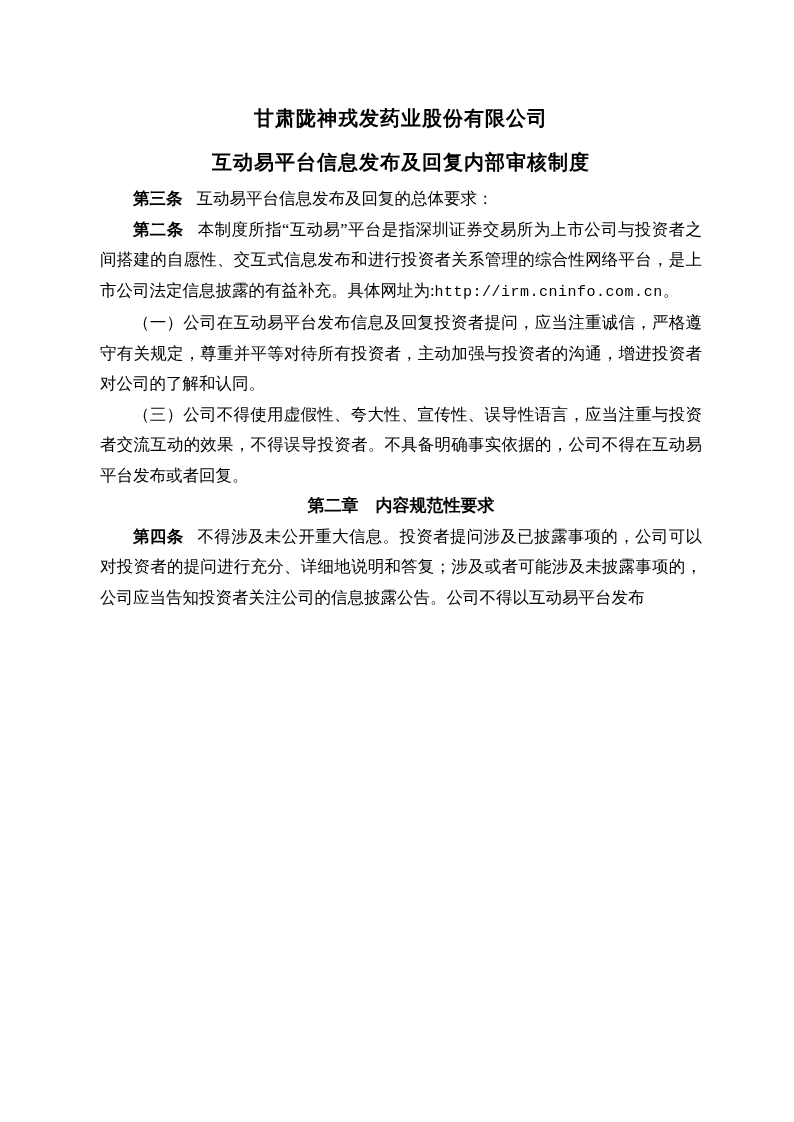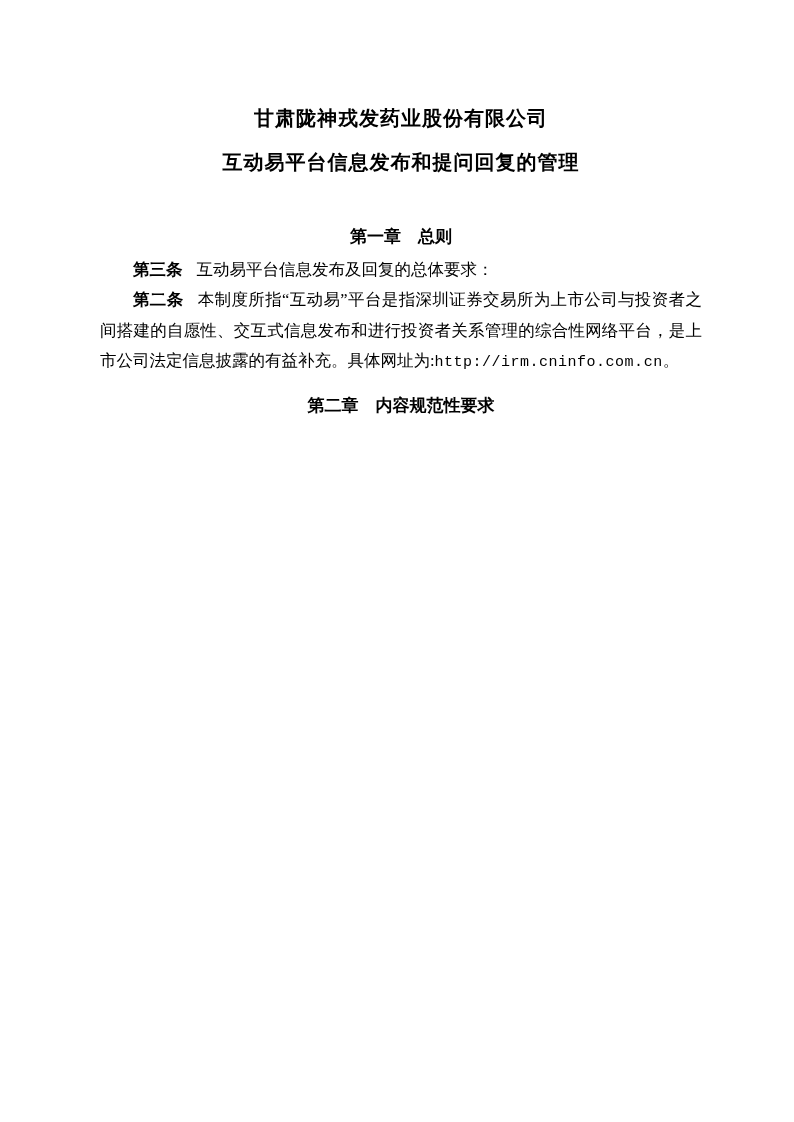--- a/index.html
+++ b/index.html
@@ -32,21 +32,20 @@
     font-weight: bold;
     font-size: 17px;
     line-height: 30.5px;
     text-align: center;
   }
   .chapter-heading.first {
     margin-top: 38px;
     margin-bottom: 2px;
   }
   .chapter-heading.second {
-    margin-top: 12px;
   }
   p.body-par {
     margin: 0;
     font-size: 16.5px;
     line-height: 30.5px;
     text-align: justify;
     text-indent: 2em;
     word-break: break-word;
   }
   .article-label {
@@ -58,26 +57,28 @@
     font-size: 15px;
     letter-spacing: 0.5px;
   }
 </style>
 </head>
 <body>
 
 <div class="page">
 
   <h1 class="doc-title">甘肃陇神戎发药业股份有限公司</h1>
-  <h1 class="doc-title">互动易平台信息发布和提问回复的管理</h1>
+  <h1 class="doc-title">互动易平台信息发布及回复内部审核制度</h1>
 
-  <h2 class="chapter-heading first">第一章　总则</h2>
 
 
   <p class="body-par"><span class="article-label">第三条</span><span>互动易平台信息发布及回复的总体要求：</span></p>
 
   <p class="body-par"><span class="article-label">第二条</span><span>本制度所指“互动易”平台是指深圳证券交易所为上市公司与投资者之间搭建的自愿性、交互式信息发布和进行投资者关系管理的综合性网络平台，是上市公司法定信息披露的有益补充。具体网址为:</span><span class="url">http://irm.cninfo.com.cn</span><span>。</span></p>
 
+  <p class="body-par">（一）公司在互动易平台发布信息及回复投资者提问，应当注重诚信，严格遵守有关规定，尊重并平等对待所有投资者，主动加强与投资者的沟通，增进投资者对公司的了解和认同。</p>
+  <p class="body-par">（三）公司不得使用虚假性、夸大性、宣传性、误导性语言，应当注重与投资者交流互动的效果，不得误导投资者。不具备明确事实依据的，公司不得在互动易平台发布或者回复。</p>
 
   <h2 class="chapter-heading second">第二章　内容规范性要求</h2>
 
+  <p class="body-par"><span class="article-label">第四条</span><span>不得涉及未公开重大信息。投资者提问涉及已披露事项的，公司可以对投资者的提问进行充分、详细地说明和答复；涉及或者可能涉及未披露事项的，公司应当告知投资者关注公司的信息披露公告。公司不得以互动易平台发布</span></p>
 
 </div>
 
 </body></html>

